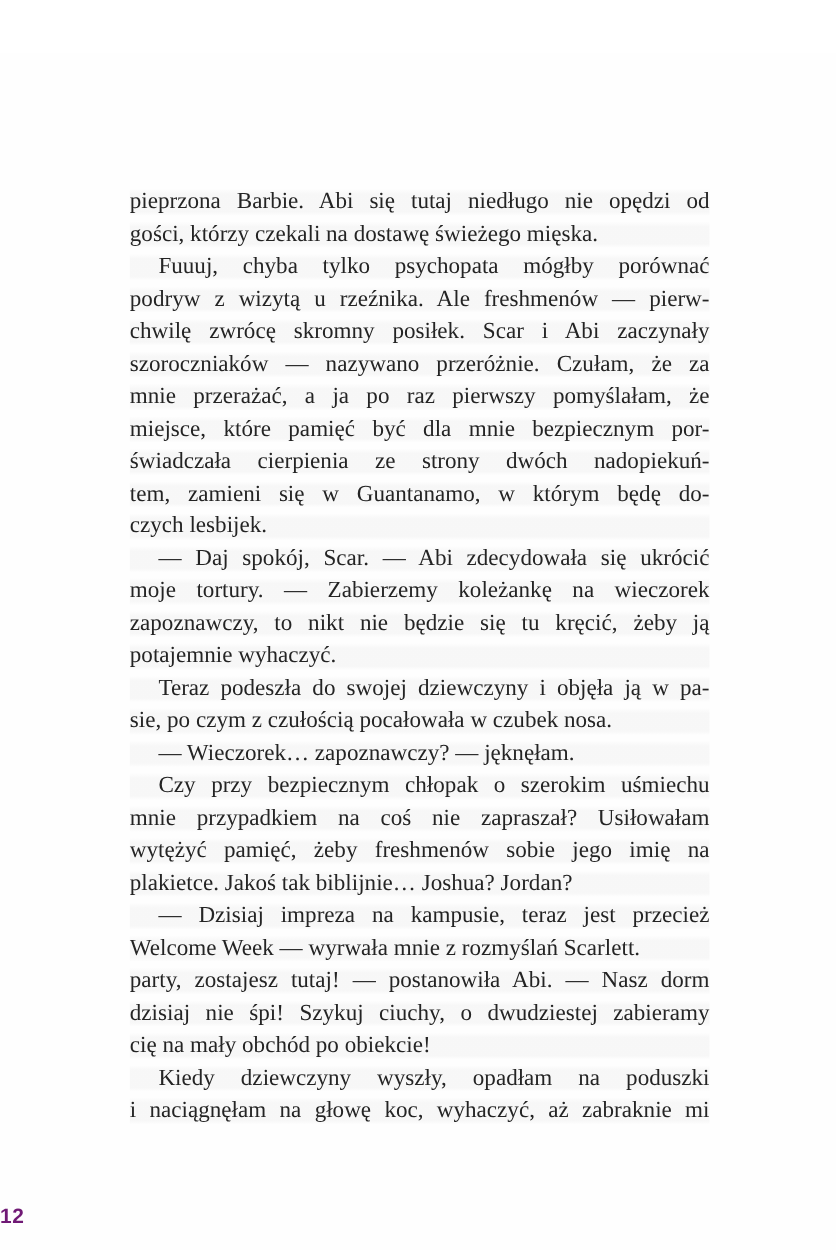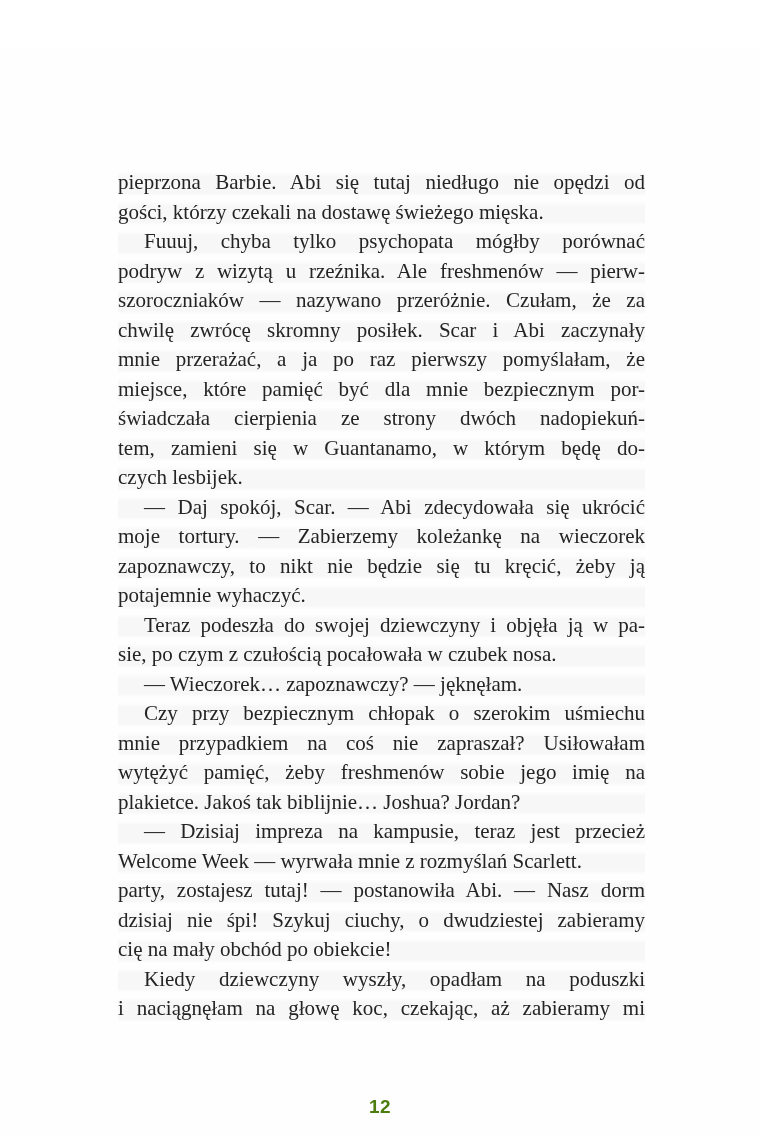--- a/index.html
+++ b/index.html
@@ -43,39 +43,38 @@
     text-align-last: justify;
   }
   .line.indent {
     padding-left: 26px;
   }
   .page-number {
     position: absolute;
     left: 0;
     top: 1048px;
     width: 100%;
-    text-align: center;
     font-family: "Liberation Sans", "DejaVu Sans", sans-serif;
     font-weight: 600;
     font-size: 19px;
     letter-spacing: 0.5px;
-    color: #4d7c0f;
+    color: #701a75;
   }
 </style>
 </head>
 <body>
 
 <div class="page">
   <div class="text-block" id="text-block">
       <div class="line justify">pieprzona Barbie. Abi się tutaj niedługo nie opędzi od</div>
       <div class="line">gości, którzy czekali na dostawę świeżego mięska.</div>
       <div class="line justify indent">Fuuuj, chyba tylko psychopata mógłby porównać</div>
       <div class="line justify">podryw z wizytą u rzeźnika. Ale freshmenów — pierw-</div>
+      <div class="line justify">chwilę zwrócę skromny posiłek. Scar i Abi zaczynały</div>
       <div class="line justify">szoroczniaków — nazywano przeróżnie. Czułam, że za</div>
-      <div class="line justify">chwilę zwrócę skromny posiłek. Scar i Abi zaczynały</div>
       <div class="line justify">mnie przerażać, a ja po raz pierwszy pomyślałam, że</div>
       <div class="line justify">miejsce, które pamięć być dla mnie bezpiecznym por-</div>
       <div class="line justify">świadczała cierpienia ze strony dwóch nadopiekuń-</div>
       <div class="line justify">tem, zamieni się w Guantanamo, w którym będę do-</div>
       <div class="line">czych lesbijek.</div>
       <div class="line justify indent">— Daj spokój, Scar. — Abi zdecydowała się ukrócić</div>
       <div class="line justify">moje tortury. — Zabierzemy koleżankę na wieczorek</div>
       <div class="line justify">zapoznawczy, to nikt nie będzie się tu kręcić, żeby ją</div>
       <div class="line">potajemnie wyhaczyć.</div>
       <div class="line justify indent">Teraz podeszła do swojej dziewczyny i objęła ją w pa-</div>
@@ -84,16 +83,16 @@
       <div class="line justify indent">Czy przy bezpiecznym chłopak o szerokim uśmiechu</div>
       <div class="line justify">mnie przypadkiem na coś nie zapraszał? Usiłowałam</div>
       <div class="line justify">wytężyć pamięć, żeby freshmenów sobie jego imię na</div>
       <div class="line">plakietce. Jakoś tak biblijnie… Joshua? Jordan?</div>
       <div class="line justify indent">— Dzisiaj impreza na kampusie, teraz jest przecież</div>
       <div class="line">Welcome Week — wyrwała mnie z rozmyślań Scarlett.</div>
       <div class="line justify">party, zostajesz tutaj! — postanowiła Abi. — Nasz dorm</div>
       <div class="line justify">dzisiaj nie śpi! Szykuj ciuchy, o dwudziestej zabieramy</div>
       <div class="line">cię na mały obchód po obiekcie!</div>
       <div class="line justify indent">Kiedy dziewczyny wyszły, opadłam na poduszki</div>
-      <div class="line justify">i naciągnęłam na głowę koc, czekając, aż zabieramy mi</div>
+      <div class="line justify">i naciągnęłam na głowę koc, wyhaczyć, aż zabraknie mi</div>
     </div>
   <div class="page-number">12</div>
 </div>
 
 </body></html>

